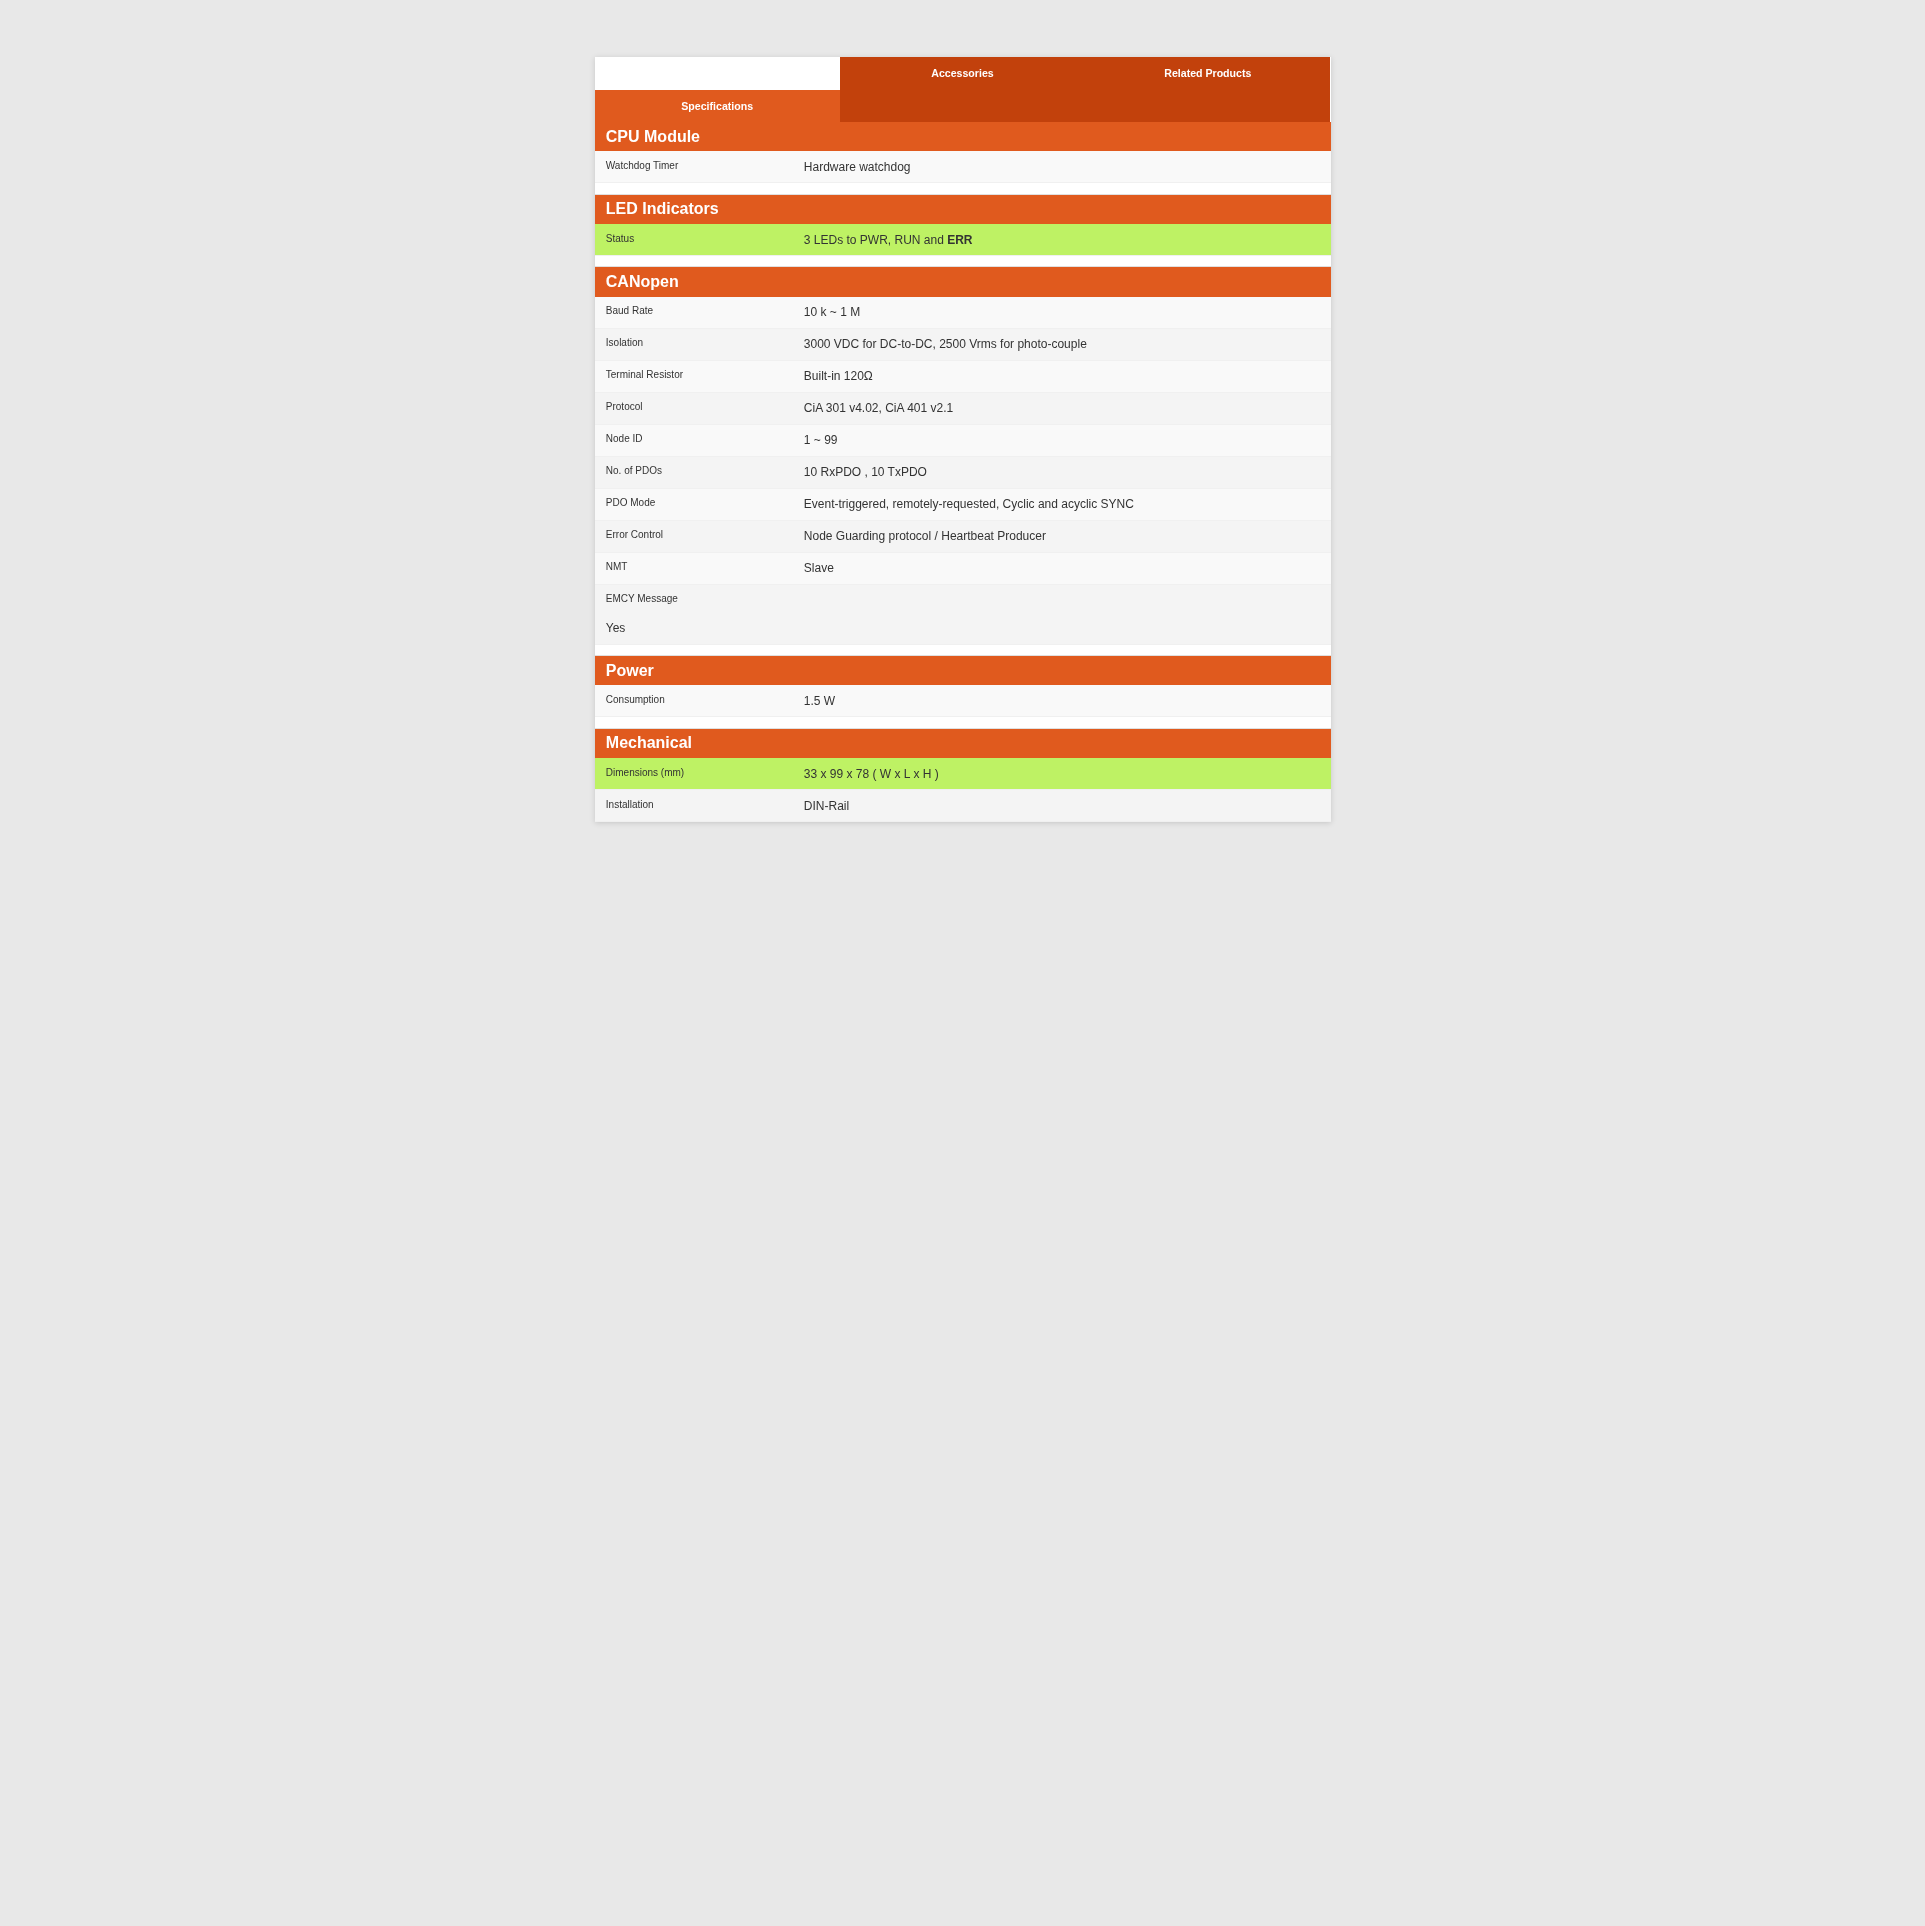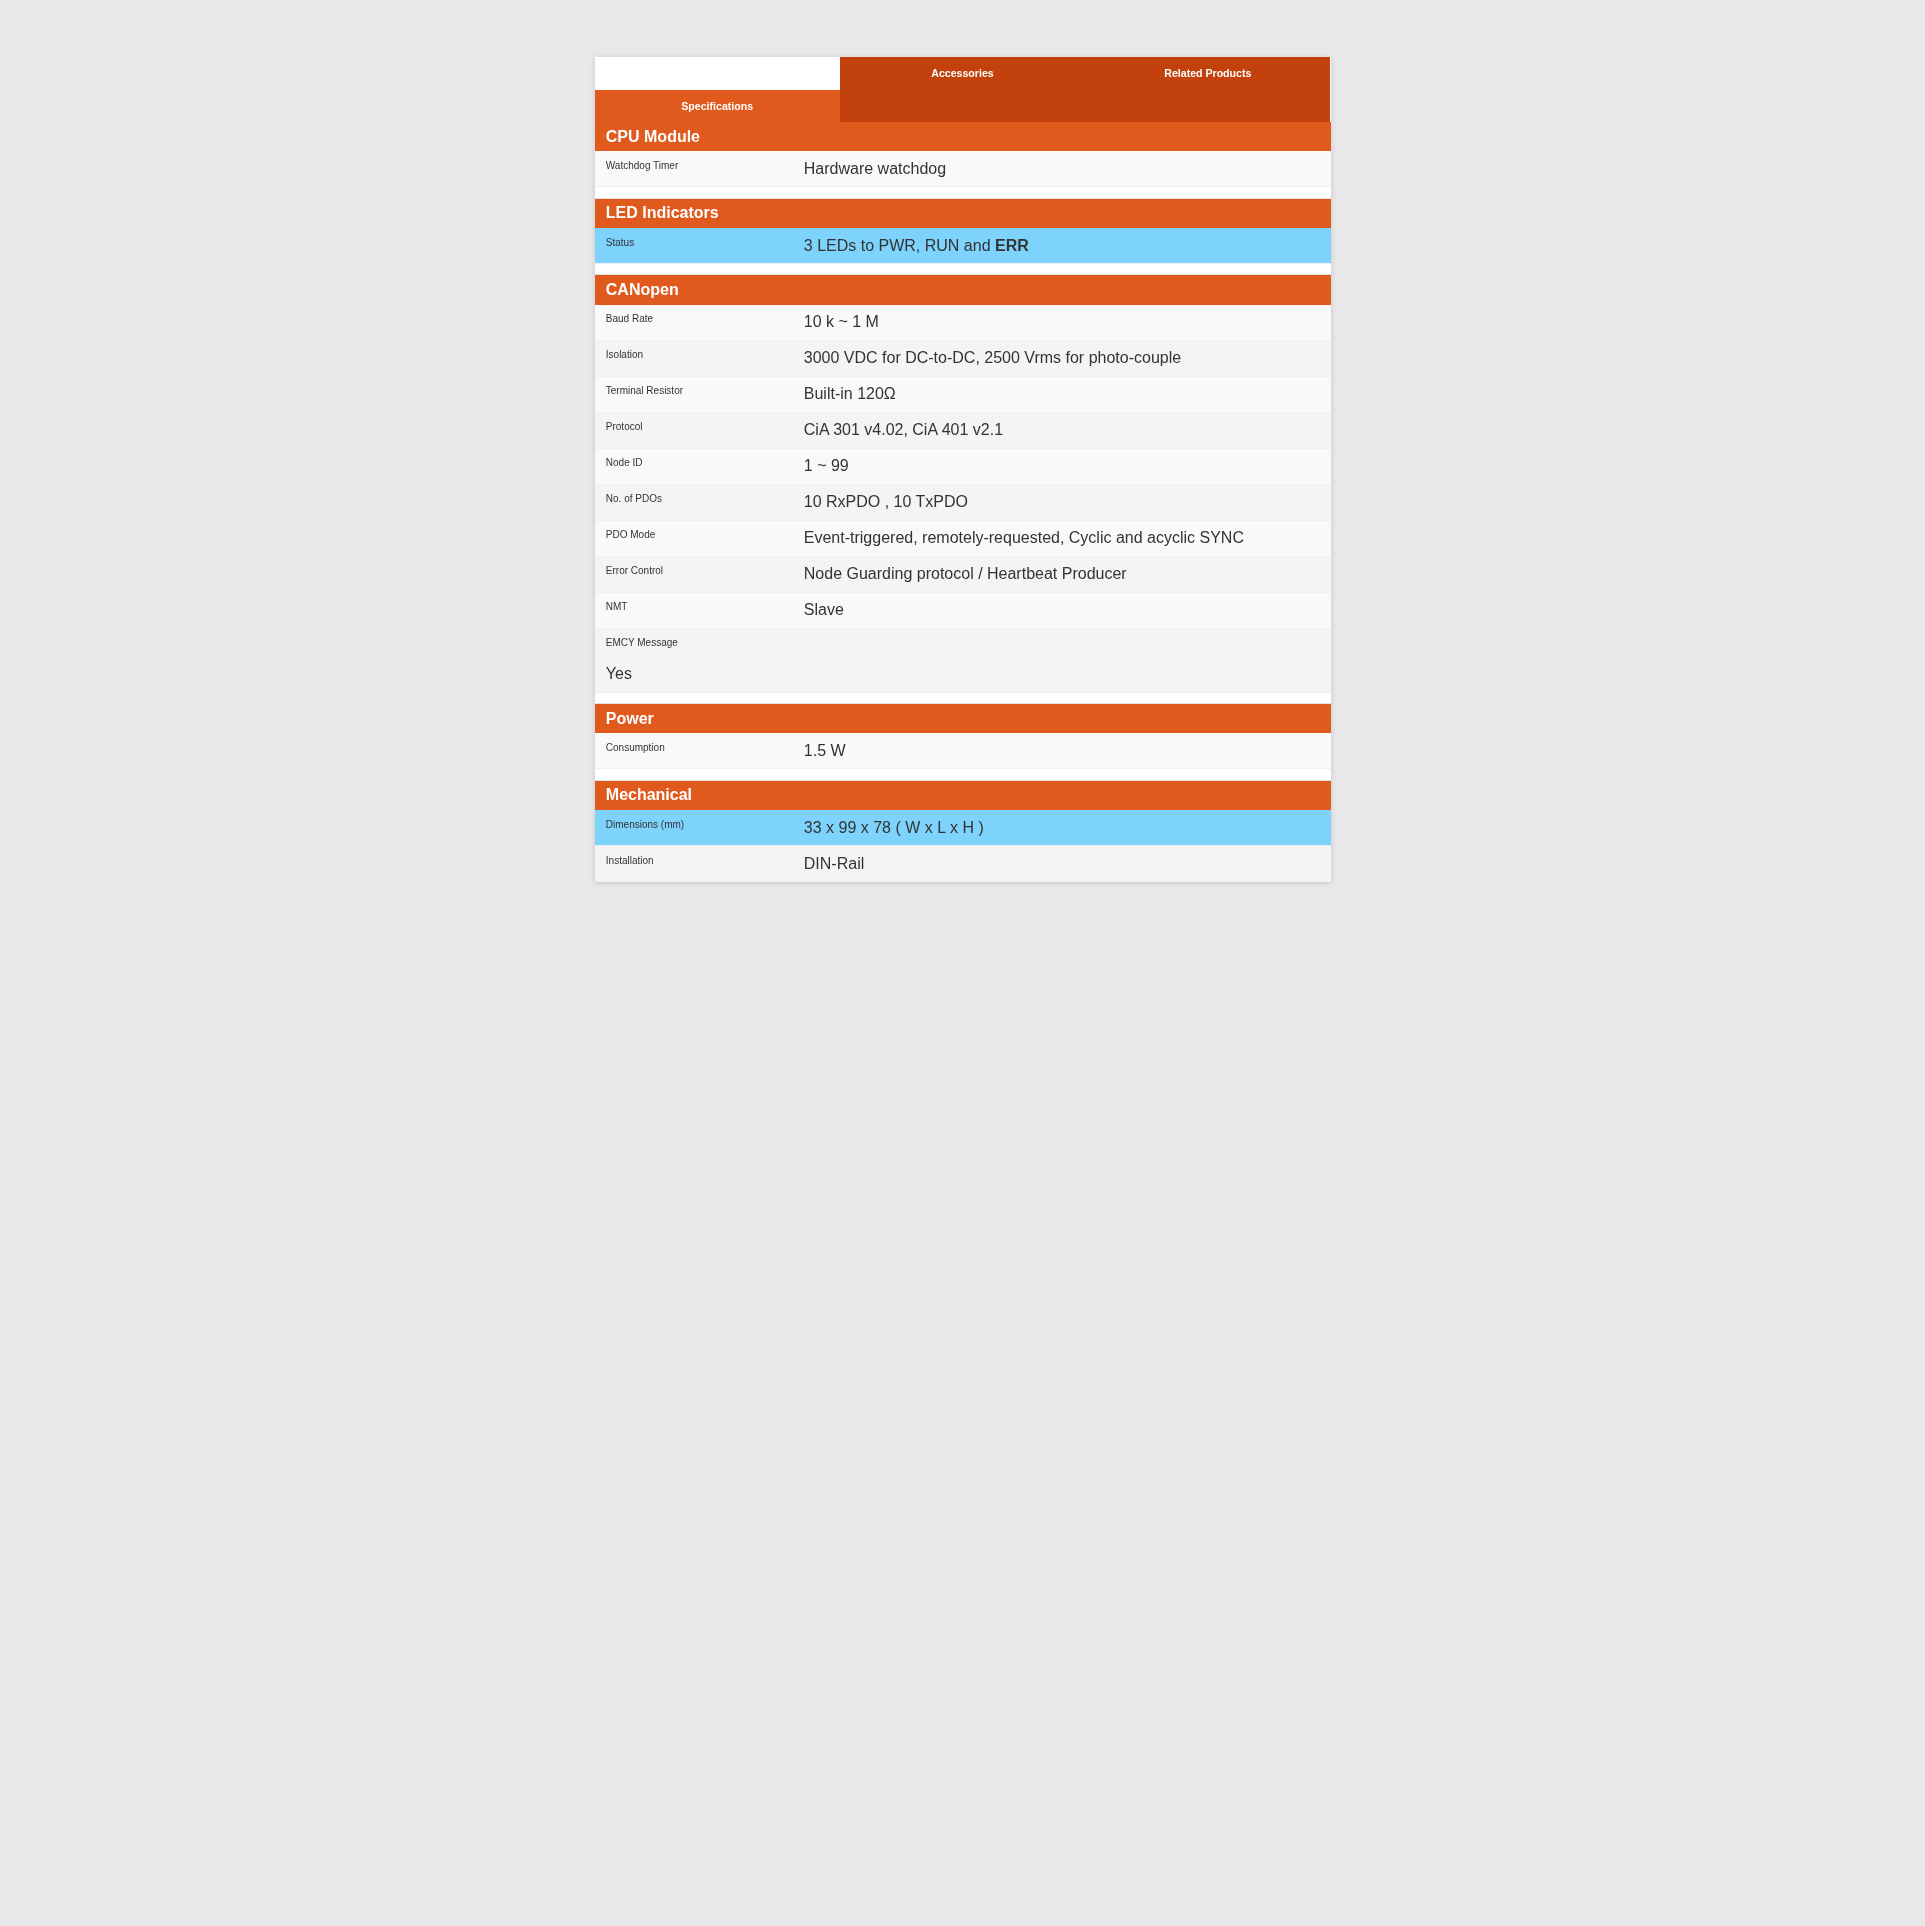--- a/index.html
+++ b/index.html
@@ -58,40 +58,40 @@
       color: #ffffff;
       font-weight: bold;
       font-size: 16px;
       padding: 5.7px 11.3px;
     }
 
     
     .spec-row {
       display: flex;
       border-bottom: 0.7px solid #f0f0f0;
-      background-color: #7dd3fc;
+      background-color: #bef264;
     }
 
     .spec-row:nth-child(even) {
       background-color: #f9f9f9;
     }
 
     .spec-label {
       width: 198px;
       min-width: 198px;
       padding: 8.5px 11.3px;
       color: #333333;
       font-size: 10px;
     }
 
     .spec-value {
       flex: 1;
       padding: 8.5px 11.3px;
       color: #333333;
-      font-size: 16px;
+      font-size: 12px;
     }
 
     .spec-value strong {
       font-weight: bold;
     }
 
     
     .section-gap {
       height: 11.3px;
       background-color: #ffffff;

